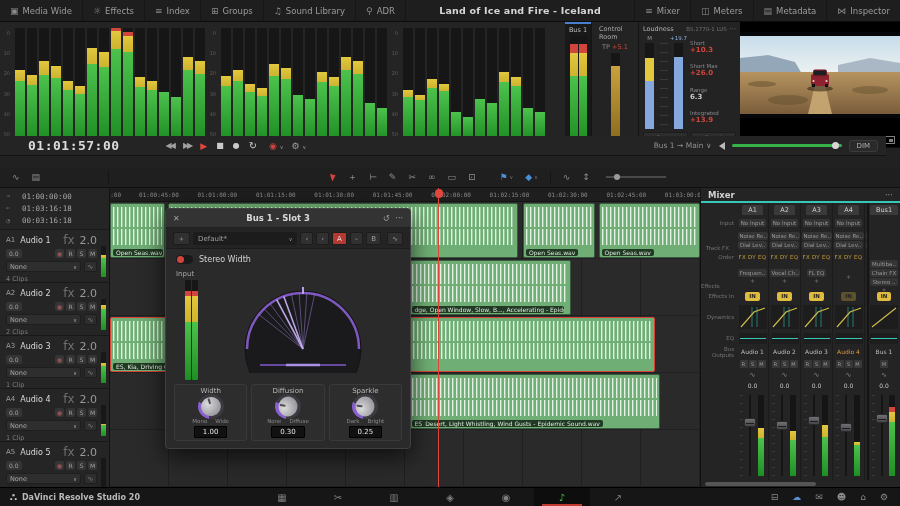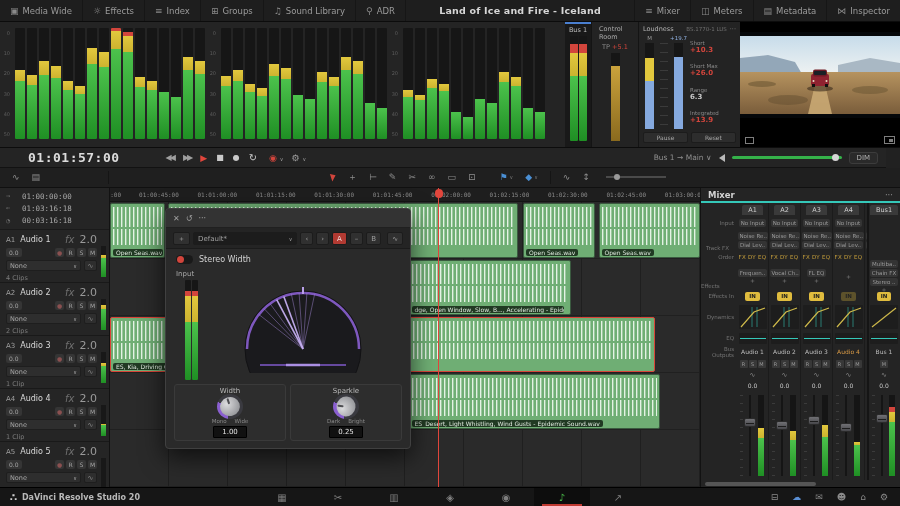--- a/index.html
+++ b/index.html
@@ -51,21 +51,21 @@
   .loudbtns{display:flex;gap:3px;margin-top:3px;}
   .loudbtns .bt{flex:1;text-align:center;font-size:6px;color:#a9a9a9;background:#2d2d2d;border:1px solid #1c1c1c;border-radius:2px;padding:1px 0;}
   
   .viewer{width:160px;height:100%;background:#000;position:relative;}
   .viewer svg{position:absolute;left:0;top:10px;}
   .vicons{position:absolute;left:0;bottom:0;width:100%;height:14px;display:flex;align-items:center;justify-content:space-between;padding:0 5px;}
   .vexp{width:9px;height:7px;border:1px solid #7e7e7e;}
   .vpip{width:11px;height:8px;border:1px solid #7e7e7e;position:relative;}
   .vpip i{position:absolute;right:1px;bottom:1px;width:4px;height:3px;background:#7e7e7e;}
   
-  .transport{position:absolute;left:0;top:148px;width:886px;height:20px;background:#242424;border-bottom:1px solid #121212;display:flex;align-items:center;}
+  .transport{position:absolute;left:0;top:136px;width:886px;height:20px;background:#242424;border-bottom:1px solid #121212;display:flex;align-items:center;}
   .tc-main{margin-left:28px;font-size:13px;font-weight:bold;color:#dcdcdc;letter-spacing:.5px;font-family:"DejaVu Sans Mono","Liberation Mono",monospace;}
   .tl-name{margin-left:48px;font-size:8px;color:#9a9a9a;white-space:nowrap;}
   .tr-btns{display:flex;align-items:center;gap:9px;margin-left:46px;color:#9f9f9f;}
   .tr-btns span{font-size:8px;letter-spacing:-2px;}
   .tr-btns .play{color:#e1463c;font-size:9px;letter-spacing:0;}
   .tr-btns .rec{color:#c9c9c9;}
   .tr-extra{display:flex;align-items:center;gap:8px;margin-left:12px;color:#9f9f9f;}
   .tr-extra .red{color:#d2453c;font-size:9px;}
   .tr-right{margin-left:auto;display:flex;align-items:center;gap:7px;padding-right:8px;color:#8f8f8f;font-size:7.5px;}
   .spk{width:0;height:0;border:4px solid transparent;border-right:6px solid #b9b9b9;border-left:none;position:relative;}
@@ -87,21 +87,21 @@
   .main{position:absolute;left:0;top:188px;width:900px;height:299px;display:flex;overflow:hidden;}
   
   .tpanel{width:110px;background:#252525;border-right:1px solid #121212;overflow:hidden;}
   .sess{height:42px;border-bottom:1px solid #1a1a1a;display:flex;flex-direction:column;justify-content:space-around;padding:2px 6px;}
   .sessrow{display:flex;gap:8px;align-items:center;color:#a9a9a9;font-size:7.5px;font-family:"DejaVu Sans Mono","Liberation Mono",monospace;}
   .sessrow .ic{color:#6f6f6f;font-size:7px;width:8px;}
   .thead{height:53px;border-bottom:1px solid #191919;position:relative;padding:3px 12px 2px 6px;}
   .thr1{display:flex;align-items:center;gap:5px;}
   .thr1 .tid{color:#9f9f9f;font-size:7px;}
   .thr1 .tnm{color:#d9d9d9;font-size:8px;flex:1;}
-  .thr1 .tfx{color:#6f6f6f;font-style:italic;font-size:10px;}
+  .thr1 .tfx{color:#6f6f6f;font-size:12px;}
   .thr1 .tfmt{color:#9a9a9a;font-size:11px;}
   .thr2{display:flex;gap:2px;margin-top:2px;align-items:center;}
   .chip{background:#353535;border-radius:2px;color:#a5a5a5;font-size:6px;padding:0 3px;line-height:9px;height:9px;}
   .chip.sq{width:9px;text-align:center;padding:0;}
   .chip.arm{color:#8a5050;}
   .thr3{display:flex;gap:3px;margin-top:3px;align-items:center;}
   .ddl{flex:1;background:#2e2e2e;border:1px solid #1e1e1e;border-radius:2px;font-size:6.5px;color:#a9a9a9;display:flex;justify-content:space-between;padding:0 3px;line-height:10px;height:11px;}
   .curveb{width:13px;height:11px;background:#2e2e2e;border:1px solid #1e1e1e;border-radius:2px;color:#8a8a8a;font-size:7px;text-align:center;line-height:10px;}
   .tclips{margin-top:3px;font-size:6.5px;color:#7c7c7c;}
   .tmeter{position:absolute;right:3px;top:16px;bottom:5px;width:5px;background:#181818;display:flex;flex-direction:column;justify-content:flex-end;}
@@ -913,20 +913,21 @@
           <span class="cliplabel">ES_Desert, Light Whistling, Wind Gusts - Epidemic Sound.wav</span>
         </div>
         </div>
       <div class="playhead" style="left: 55.6%;">
         <div class="phpin"></div>
       </div>
 
       <div class="plugin">
         <div class="pg-title">
           <span class="x">✕</span>
+          <span class="t">Bus 1 - Slot 3</span>
           <span class="r">↺</span>
           <span class="r">···</span>
         </div>
         <div class="pg-preset">
           <span class="pbx">＋</span>
           <span class="pbx psel">
             <span>Default*</span>
               <span style="font-size:5px">∨</span>
           </span>
           <span class="pbx">‹</span>
@@ -990,20 +991,34 @@
                   <i></i>
                 </div>
             </div>
             <div class="krange">
               <span>Mono</span>
               <span>Wide</span>
             </div>
             <span class="kval">1.00</span>
           </div>
             <div class="kpanel">
+            <span class="nm">Diffusion</span>
+            <div class="knob">
+              <div class="kring"></div>
+              <div class="kface" style="transform: rotate(-78deg);">
+                  <i></i>
+                </div>
+            </div>
+            <div class="krange">
+              <span>None</span>
+              <span>Diffuse</span>
+            </div>
+            <span class="kval">0.30</span>
+          </div>
+            <div class="kpanel">
             <span class="nm">Sparkle</span>
             <div class="knob">
               <div class="kring"></div>
               <div class="kface" style="transform: rotate(-84deg);">
                   <i></i>
                 </div>
             </div>
             <div class="krange">
               <span>Dark</span>
               <span>Bright</span>

